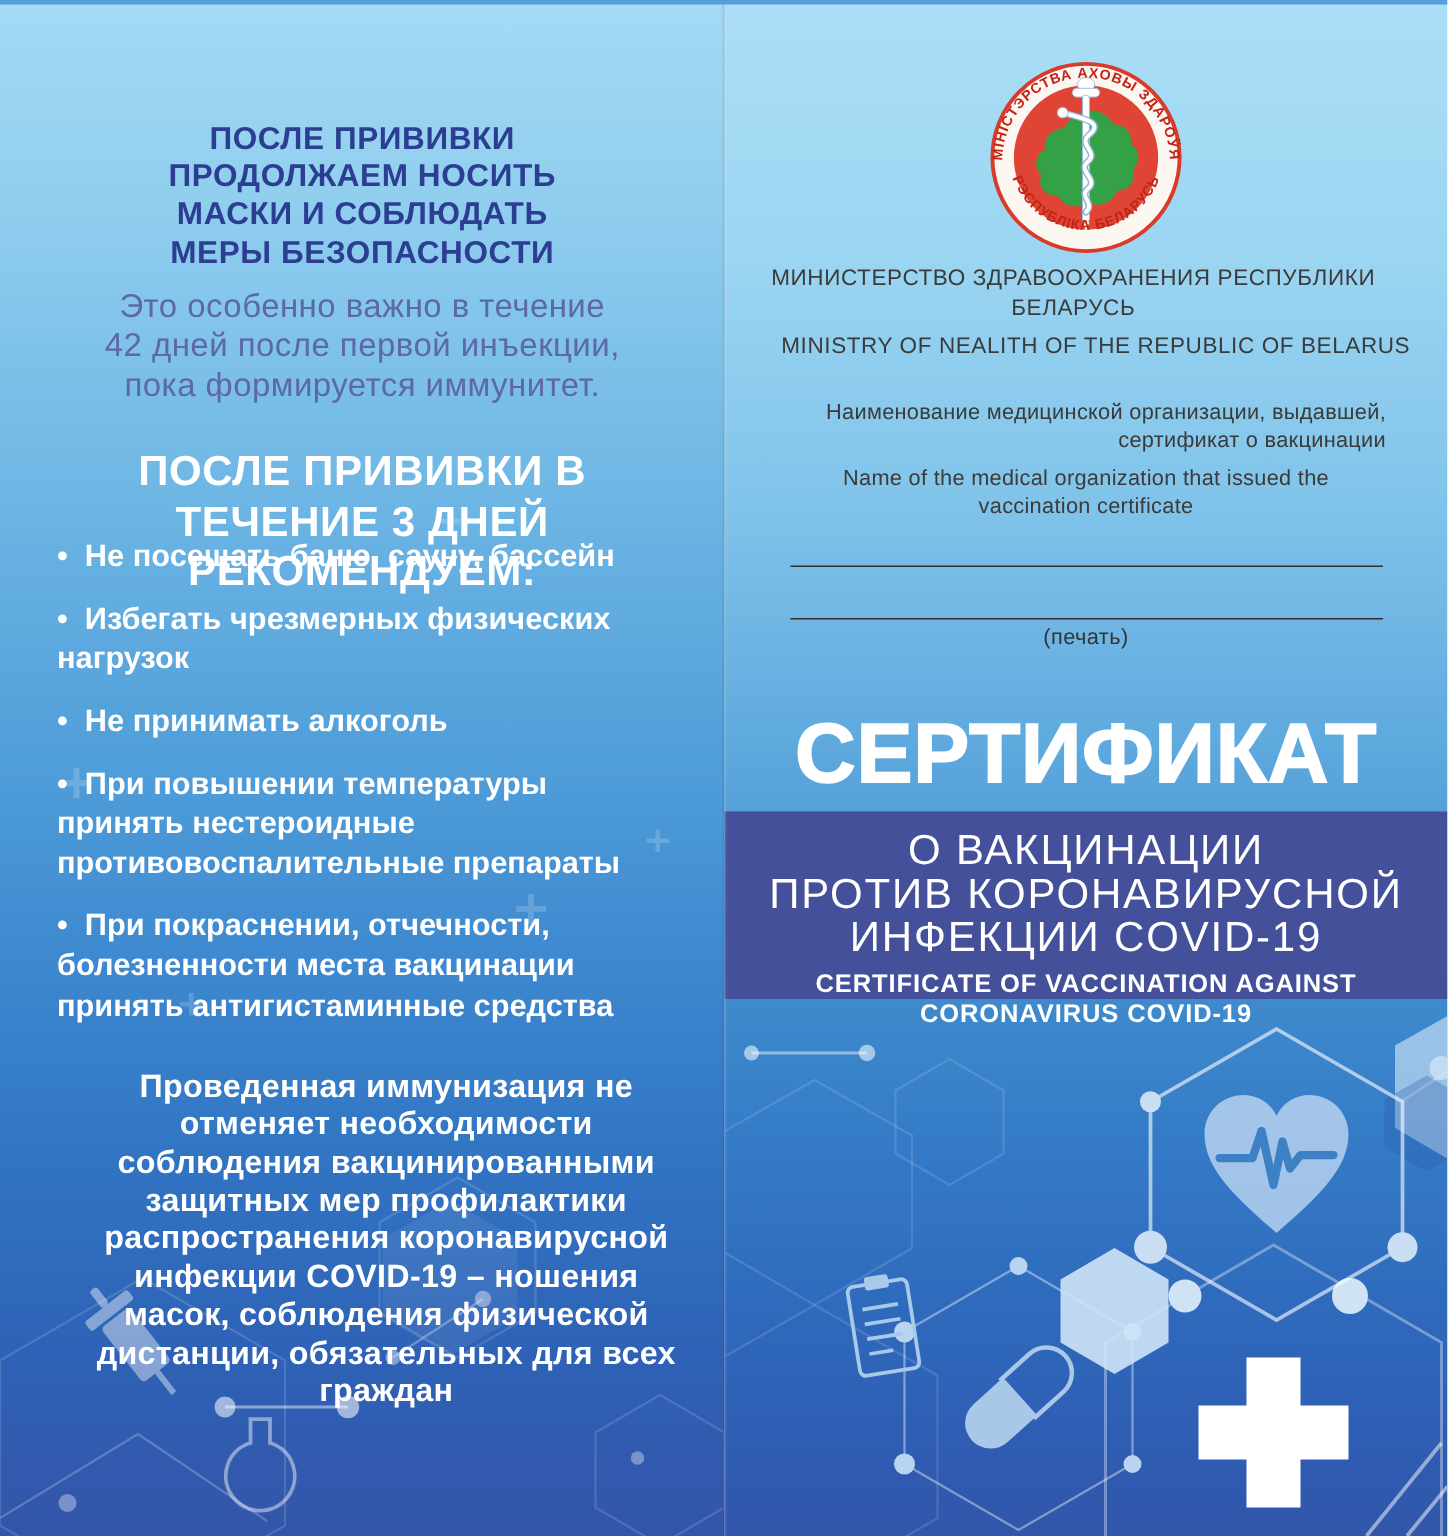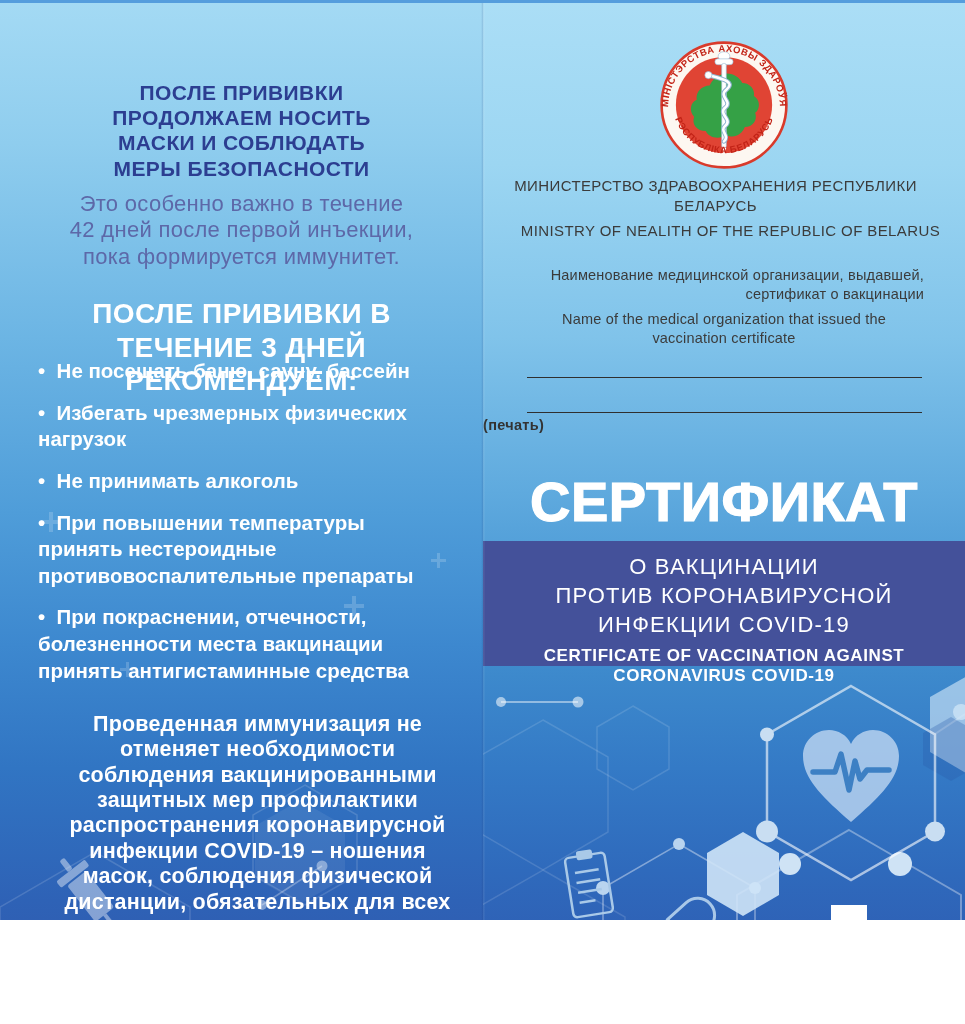--- a/index.html
+++ b/index.html
@@ -1,17 +1,17 @@
 <!DOCTYPE html>
 <html><head>
 <meta charset="utf-8">
 <style>
   html,body{margin:0;padding:0;background:#ffffff;}
   .page{
-    position:relative;width:965px;height:920px;overflow:hidden;
+    position:relative;width:965px;height:1024px;overflow:hidden;
     font-family:"Liberation Sans","DejaVu Sans",sans-serif;
     -webkit-font-smoothing:antialiased;
   }
   .topline{position:absolute;top:0;left:0;right:0;height:3px;background:#559ddd;z-index:9;}
   .panel{position:absolute;top:0;height:1024px;overflow:hidden;}
   .panel.left{
     left:0;width:483px;
     background:linear-gradient(180deg,#a4daf4 0%,#8fcdee 14%,#6cb5e4 33%,#4f9dd9 50%,#3d88cf 63%,#3175c3 75%,#2e62b6 88%,#3355a9 100%);
   }
   .panel.right{
@@ -61,33 +61,33 @@
   .min-en{position:absolute;top:221px;left:0;right:0;margin:0;text-align:center;
     color:#3b3b3b;font-size:15px;line-height:1.33;letter-spacing:.4px;padding-left:13px;}
   .org-ru{position:absolute;top:266px;left:0;right:0;margin:0;text-align:right;
     color:#3b3b3b;font-size:14.5px;line-height:1.3;letter-spacing:.2px;}
   .org-en{position:absolute;top:310px;left:0;right:0;margin:0;text-align:center;
     color:#3b3b3b;font-size:14.5px;line-height:1.3;letter-spacing:.2px;}
   .org-ru,.org-en{width:400px;left:50%;right:auto;transform:translateX(-50%);}
   .sig-line{position:absolute;left:44px;right:43px;height:0;border-top:1.5px solid #2f2f2f;}
   .sig-line.l1{top:377px;}
   .sig-line.l2{top:412px;}
-  .stamp{position:absolute;top:417px;left:0;right:0;margin:0;
-    color:#333333;font-size:14.5px;letter-spacing:.3px;font-weight:bold;}
+  .stamp{position:absolute;top:417px;left:0;right:0;margin:0;text-align:center;
+    color:#333333;font-size:14.5px;letter-spacing:.3px;}
   .cert-title{
     position:absolute;top:473px;left:0;right:0;margin:0;text-align:center;
     color:#ffffff;font-size:56px;font-weight:700;letter-spacing:.5px;line-height:1.05;
     -webkit-text-stroke:1.2px #ffffff;
   }
   .banner{
     position:absolute;top:541px;left:0;right:0;height:125px;background:#44519a;
     display:flex;flex-direction:column;align-items:center;justify-content:flex-start;
     padding-top:11px;box-sizing:border-box;
   }
-  .banner-line{color:#ffffff;font-size:22px;font-weight:400;letter-spacing:1.2px;line-height:29px;text-align:center;}
+  .banner-line{color:#ffffff;font-size:28px;font-weight:400;letter-spacing:1.2px;line-height:29px;text-align:center;}
   .banner-sub{margin-top:7px;color:#ffffff;font-size:17px;font-weight:700;letter-spacing:.6px;text-align:center;}
 </style>
 </head>
 <body>
 
 <div class="page">
   <div class="topline"></div>
 
   <section class="panel left">
 

